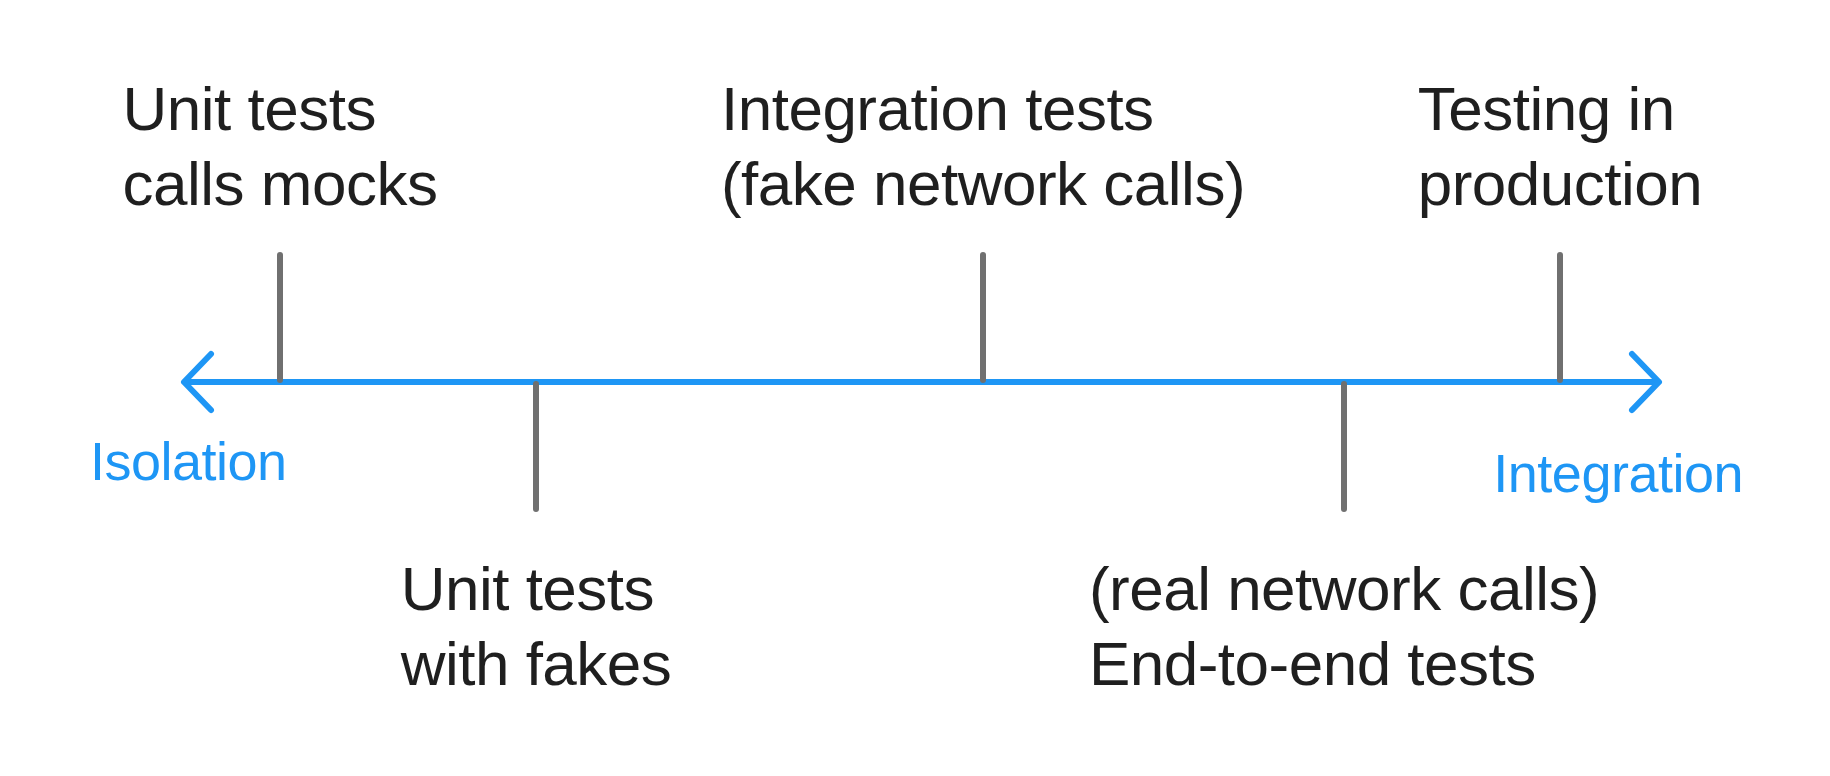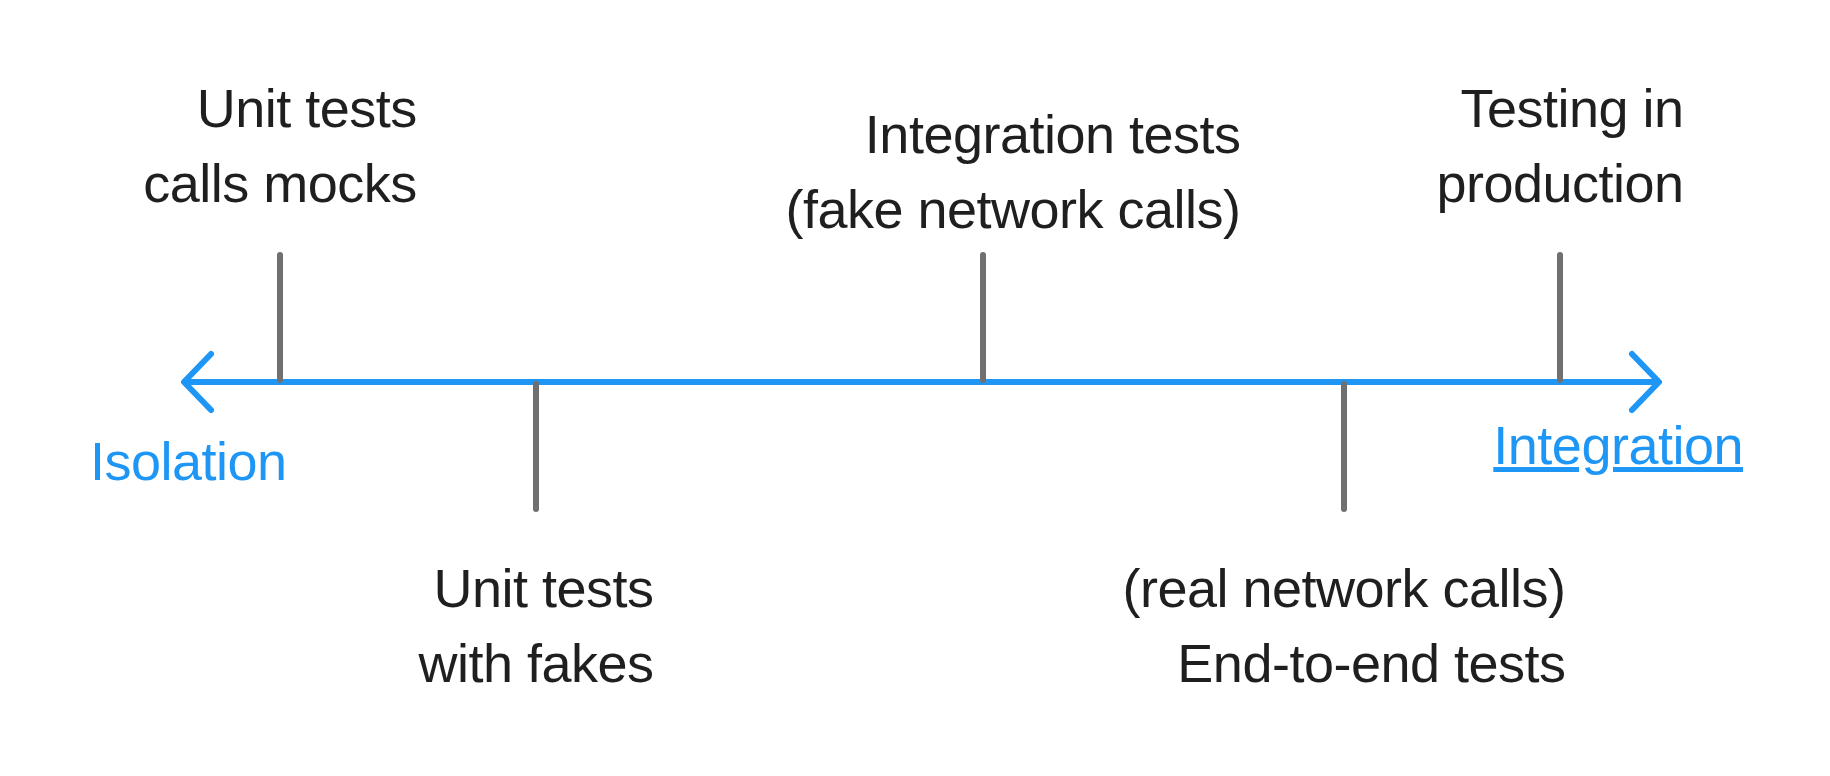--- a/index.html
+++ b/index.html
@@ -13,45 +13,45 @@
   }
   svg.axis-layer {
     position: absolute;
     inset: 0;
     width: 1830px;
     height: 776px;
   }
   .label {
     position: absolute;
     transform: translateX(-50%);
-    text-align: right;
-    font-size: 54px;
+    text-align: left;
+    font-size: 62px;
     line-height: 75px;
     font-weight: 500;
     letter-spacing: -0.5px;
     color: #1f1f1f;
     white-space: nowrap;
   }
   .axis-end-label {
     position: absolute;
     font-size: 54px;
     line-height: 75px;
     font-weight: 500;
     letter-spacing: -0.5px;
     color: #1e96f5;
     white-space: nowrap;
   }
   
   .pos-unit-mocks        { left: 280px;  top: 71px;  }
-  .pos-integration-tests { left: 1013px;  top: 71px; margin-top: 26px;  }
+  .pos-integration-tests { left: 983px;  top: 71px;  }
   .pos-testing-prod      { left: 1560px; top: 71px;  }
   .pos-unit-fakes        { left: 536px;  top: 551px; }
   .pos-e2e-tests         { left: 1344px; top: 551px; }
   .pos-isolation         { left: 90px;   top: 424px; }
-  .pos-integration-end   { right: 87px;  top: 408px; text-decoration: underline; }
+  .pos-integration-end   { right: 87px;  top: 436px; }
 </style>
 </head>
 <body>
 
 <div class="canvas">
 
   <svg class="axis-layer" viewBox="0 0 1830 776">
 
     <line x1="186" y1="382" x2="1657" y2="382" stroke="#1E96F5" stroke-width="6" stroke-linecap="round"></line>
 

